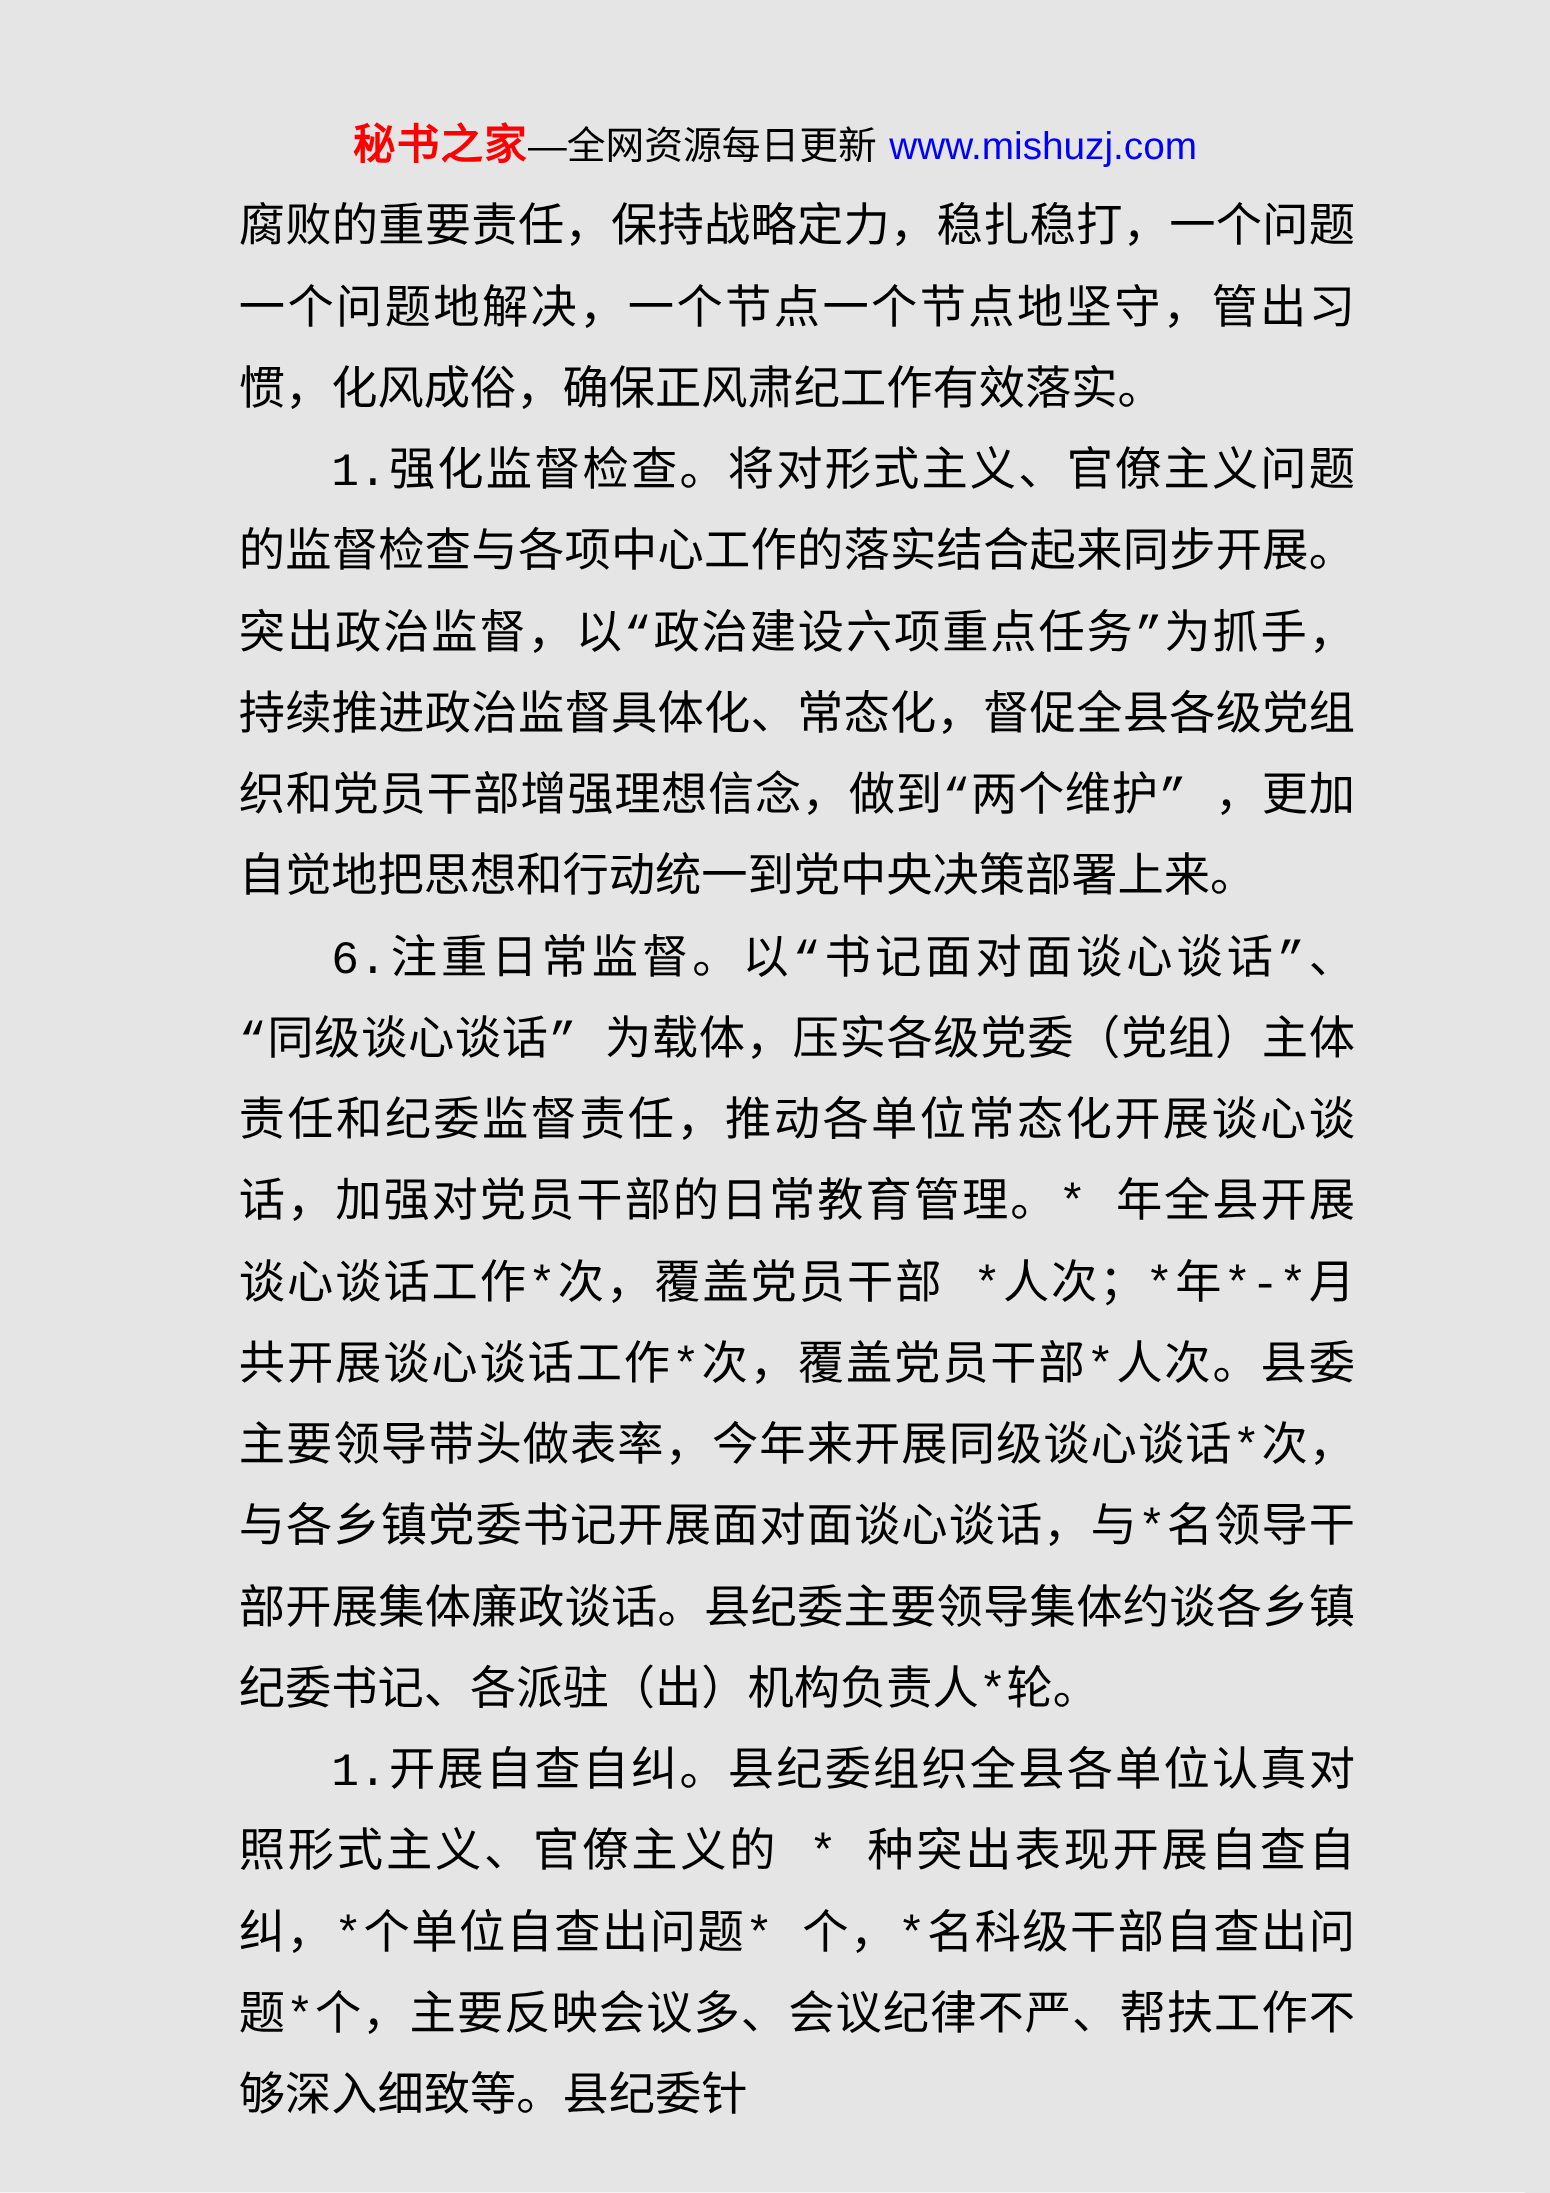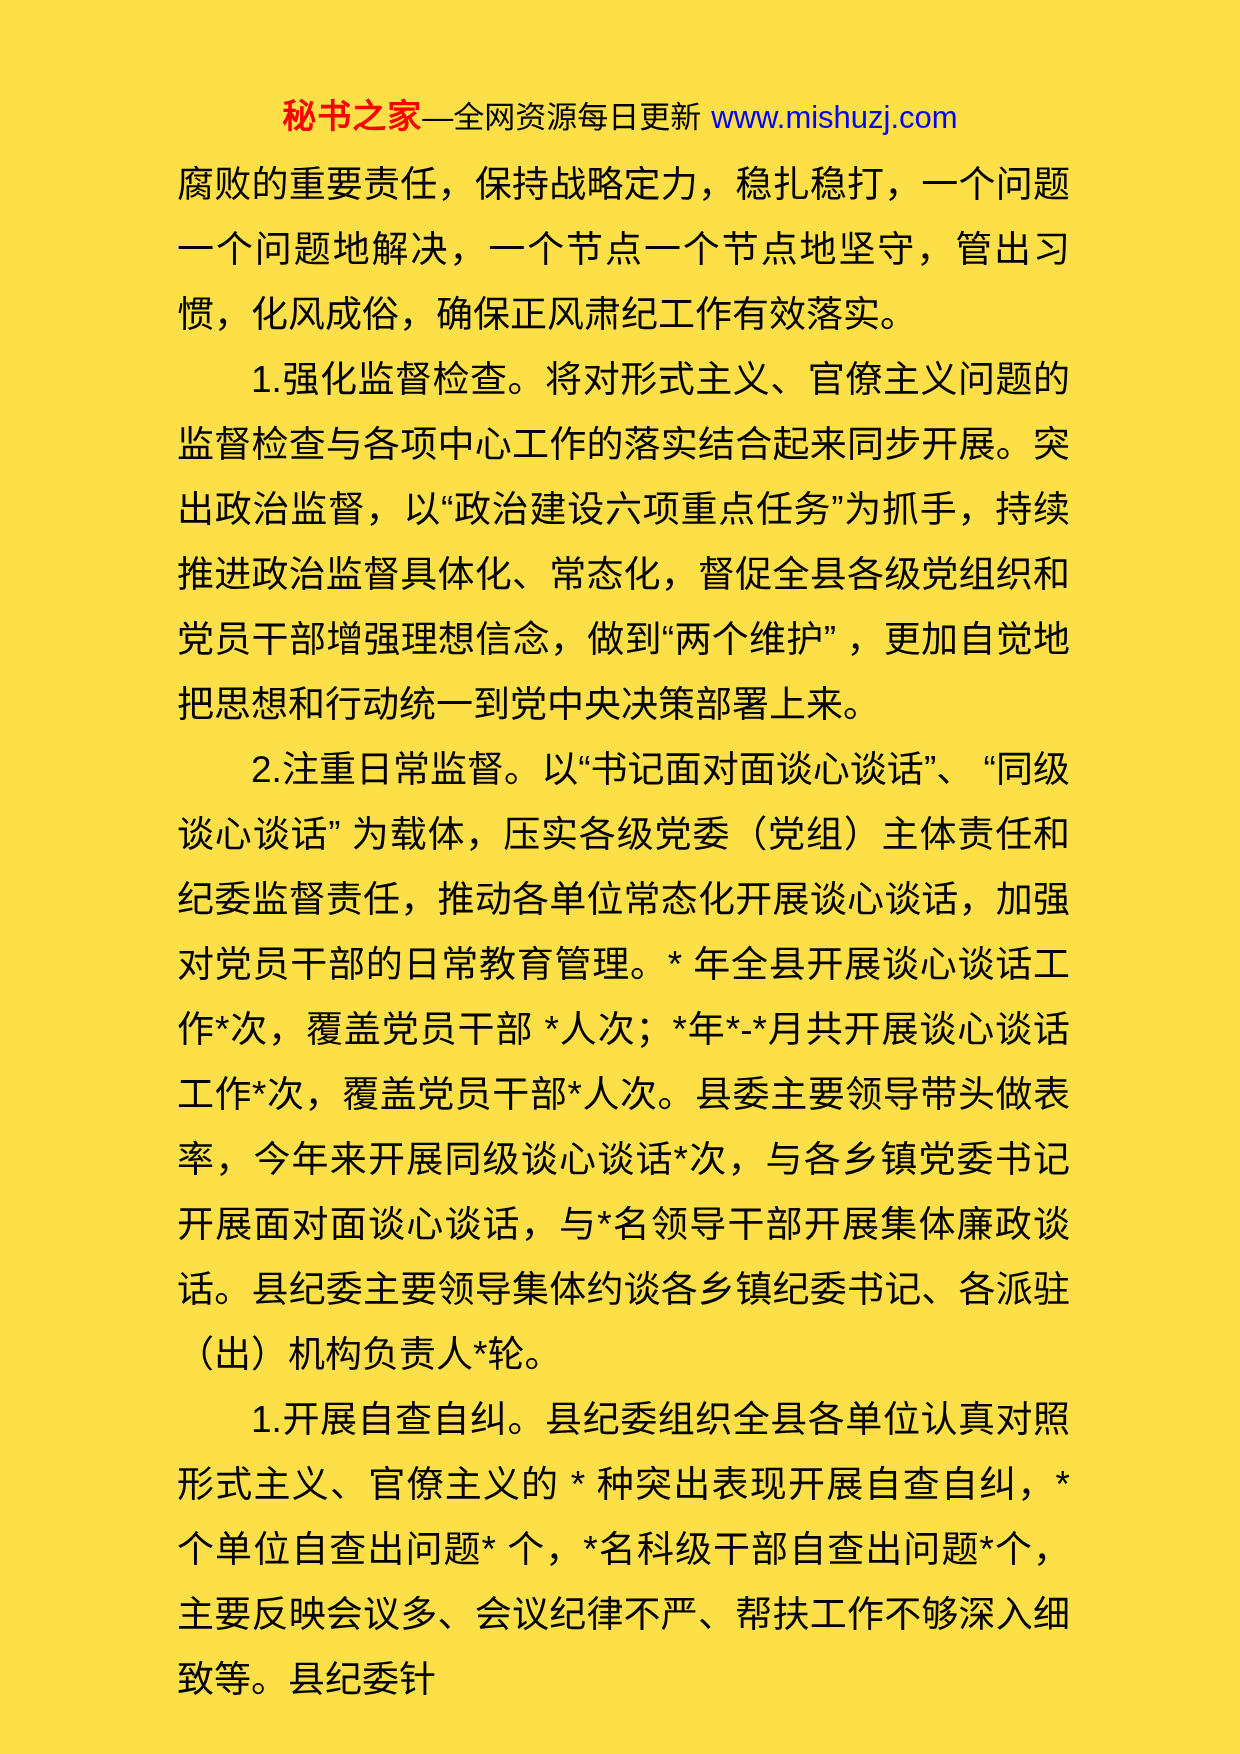--- a/index.html
+++ b/index.html
@@ -5,21 +5,21 @@
   html, body {
     margin: 0;
     padding: 0;
     background: #ffffff;
   }
   .page {
     position: relative;
     width: 1240px;
     height: 1754px;
     margin: 0 auto;
-    background: #fde047;
+    background: #e5e5e5;
     overflow: hidden;
     font-family: "Liberation Sans", "DejaVu Sans", sans-serif;
   }
   
   .header {
     position: absolute;
     top: 96px;
     left: 0;
     width: 1240px;
     text-align: center;
@@ -45,27 +45,28 @@
   .header .url {
     color: #0000ff;
     font-weight: 400;
     text-decoration: none;
     margin-left: 10px;
   }
   
   .doc-body {
     position: absolute;
     top: 152px;
-    left: 177px;
+    left: 191px;
     width: 893px;
     color: #000000;
     font-size: 37px;
     line-height: 65px;
     text-align: justify;
     letter-spacing: 0px;
+    font-family: Liberation Mono, monospace;
   }
   .doc-body p {
     margin: 0;
     padding: 0;
   }
   .doc-body p.indent {
     text-indent: 2em;
   }
 </style>
 </head>
@@ -73,17 +74,17 @@
 
 <div class="page">
 
   <div class="header">
     <span class="brand">秘书之家</span><span class="separator">—</span><span class="tagline">全网资源每日更新</span><a class="url">www.mishuzj.com</a>
   </div>
 
   <div class="doc-body">
     <p>腐败的重要责任，保持战略定力，稳扎稳打，一个问题一个问题地解决，一个节点一个节点地坚守，管出习惯，化风成俗，确保正风肃纪工作有效落实。</p>
     <p class="indent">1.强化监督检查。将对形式主义、官僚主义问题的监督检查与各项中心工作的落实结合起来同步开展。突出政治监督，以“政治建设六项重点任务”为抓手，持续推进政治监督具体化、常态化，督促全县各级党组织和党员干部增强理想信念，做到“两个维护” ，更加自觉地把思想和行动统一到党中央决策部署上来。</p>
-    <p class="indent">2.注重日常监督。以“书记面对面谈心谈话”、 “同级谈心谈话” 为载体，压实各级党委（党组）主体责任和纪委监督责任，推动各单位常态化开展谈心谈话，加强对党员干部的日常教育管理。* 年全县开展谈心谈话工作*次，覆盖党员干部 *人次；*年*-*月共开展谈心谈话工作*次，覆盖党员干部*人次。县委主要领导带头做表率，今年来开展同级谈心谈话*次，与各乡镇党委书记开展面对面谈心谈话，与*名领导干部开展集体廉政谈话。县纪委主要领导集体约谈各乡镇纪委书记、各派驻（出）机构负责人*轮。</p>
+    <p class="indent">6.注重日常监督。以“书记面对面谈心谈话”、 “同级谈心谈话” 为载体，压实各级党委（党组）主体责任和纪委监督责任，推动各单位常态化开展谈心谈话，加强对党员干部的日常教育管理。* 年全县开展谈心谈话工作*次，覆盖党员干部 *人次；*年*-*月共开展谈心谈话工作*次，覆盖党员干部*人次。县委主要领导带头做表率，今年来开展同级谈心谈话*次，与各乡镇党委书记开展面对面谈心谈话，与*名领导干部开展集体廉政谈话。县纪委主要领导集体约谈各乡镇纪委书记、各派驻（出）机构负责人*轮。</p>
     <p class="indent">1.开展自查自纠。县纪委组织全县各单位认真对照形式主义、官僚主义的 * 种突出表现开展自查自纠，*个单位自查出问题* 个，*名科级干部自查出问题*个，主要反映会议多、会议纪律不严、帮扶工作不够深入细致等。县纪委针</p>
   </div>
 
 </div>
 
 </body></html>

